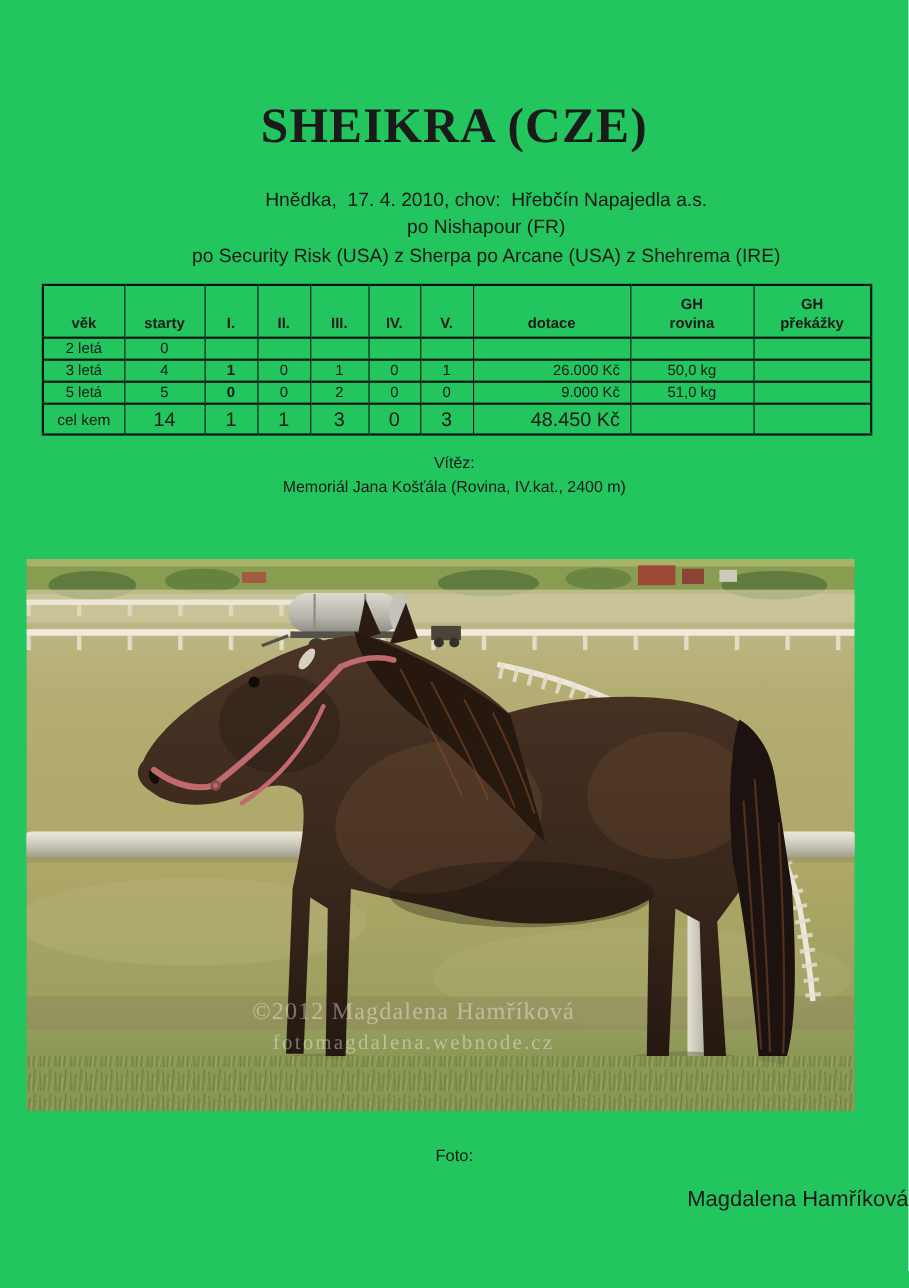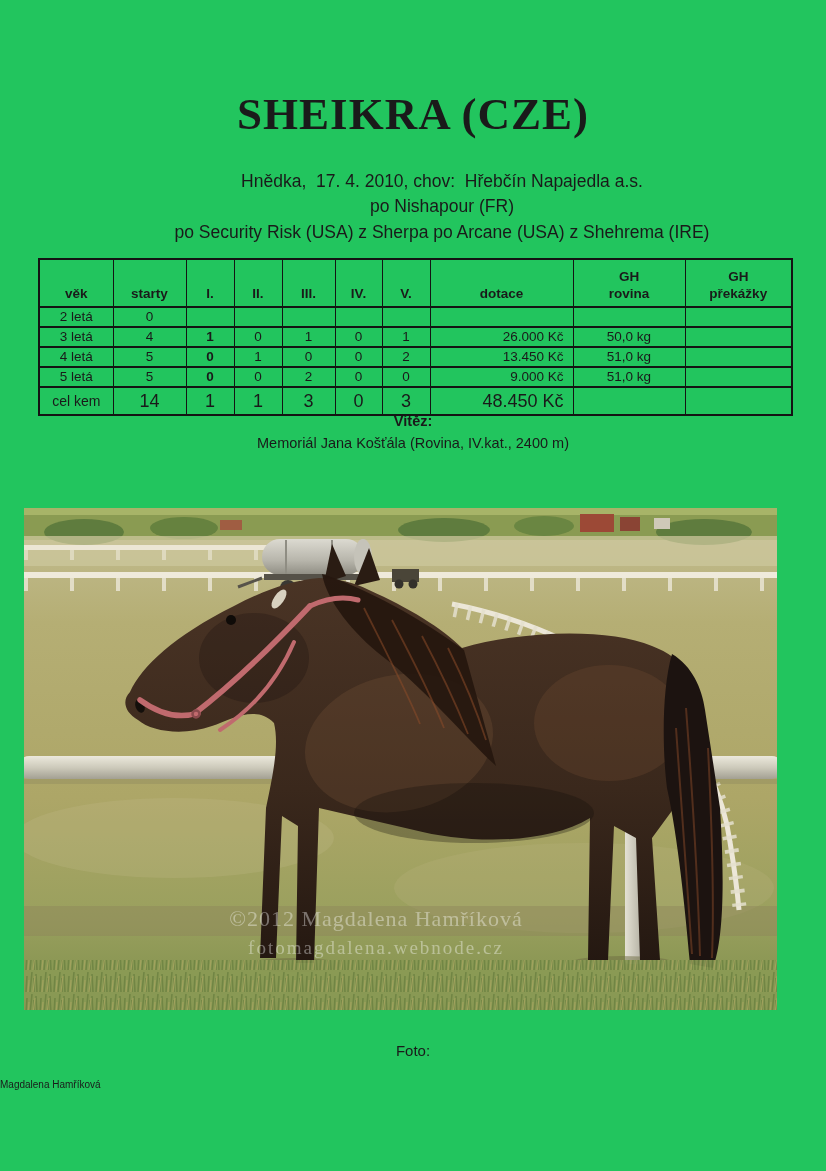--- a/index.html
+++ b/index.html
@@ -60,33 +60,33 @@
     height:26px;
     font-weight:400;
     font-size:18px;
     line-height:1;
   }
   .stats-table .total-row td.total-label{font-size:14px;}
   .winner{
     position:absolute;top:410px;left:0;width:100%;
     text-align:center;font-size:14.5px;line-height:1.55;
   }
-  .winner .winner-label{font-weight:700;}
+  .winner .winner-label{font-weight:400;}
   .photo-wrap{
     position:absolute;top:508px;left:24px;
     width:753px;height:502px;
   }
   .photo-wrap svg{display:block;}
   .foto-label{
     position:absolute;top:1042px;left:0;width:100%;
     text-align:center;font-size:15px;
   }
   .foto-credit{
     position:absolute;top:1079px;left:0;width:100%;
-    text-align:left;font-size:10px;
+    text-align:right;font-size:20px;
   }
 </style>
 </head>
 <body>
 
 <div class="page">
 
   <div class="doc-title">SHEIKRA (CZE)</div>
 
   <div class="pedigree"><div>Hnědka,  17. 4. 2010, chov:  Hřebčín Napajedla a.s.</div><div>po Nishapour (FR)</div><div>po Security Risk (USA) z Sherpa po Arcane (USA) z Shehrema (IRE)</div></div>
@@ -139,32 +139,20 @@
         <td class="bold">1</td>
         <td>0</td>
         <td>1</td>
         <td>0</td>
         <td>1</td>
         <td class="num-right">26.000 Kč</td>
         <td>50,0 kg</td>
         <td></td>
       </tr>
       <tr>
-        <td>4 letá</td>
-        <td>5</td>
-        <td class="bold">0</td>
-        <td>1</td>
-        <td>0</td>
-        <td>0</td>
-        <td>2</td>
-        <td class="num-right">13.450 Kč</td>
-        <td>51,0 kg</td>
-        <td></td>
-      </tr>
-      <tr>
         <td>5 letá</td>
         <td>5</td>
         <td class="bold">0</td>
         <td>0</td>
         <td>2</td>
         <td>0</td>
         <td>0</td>
         <td class="num-right">9.000 Kč</td>
         <td>51,0 kg</td>
         <td></td>

